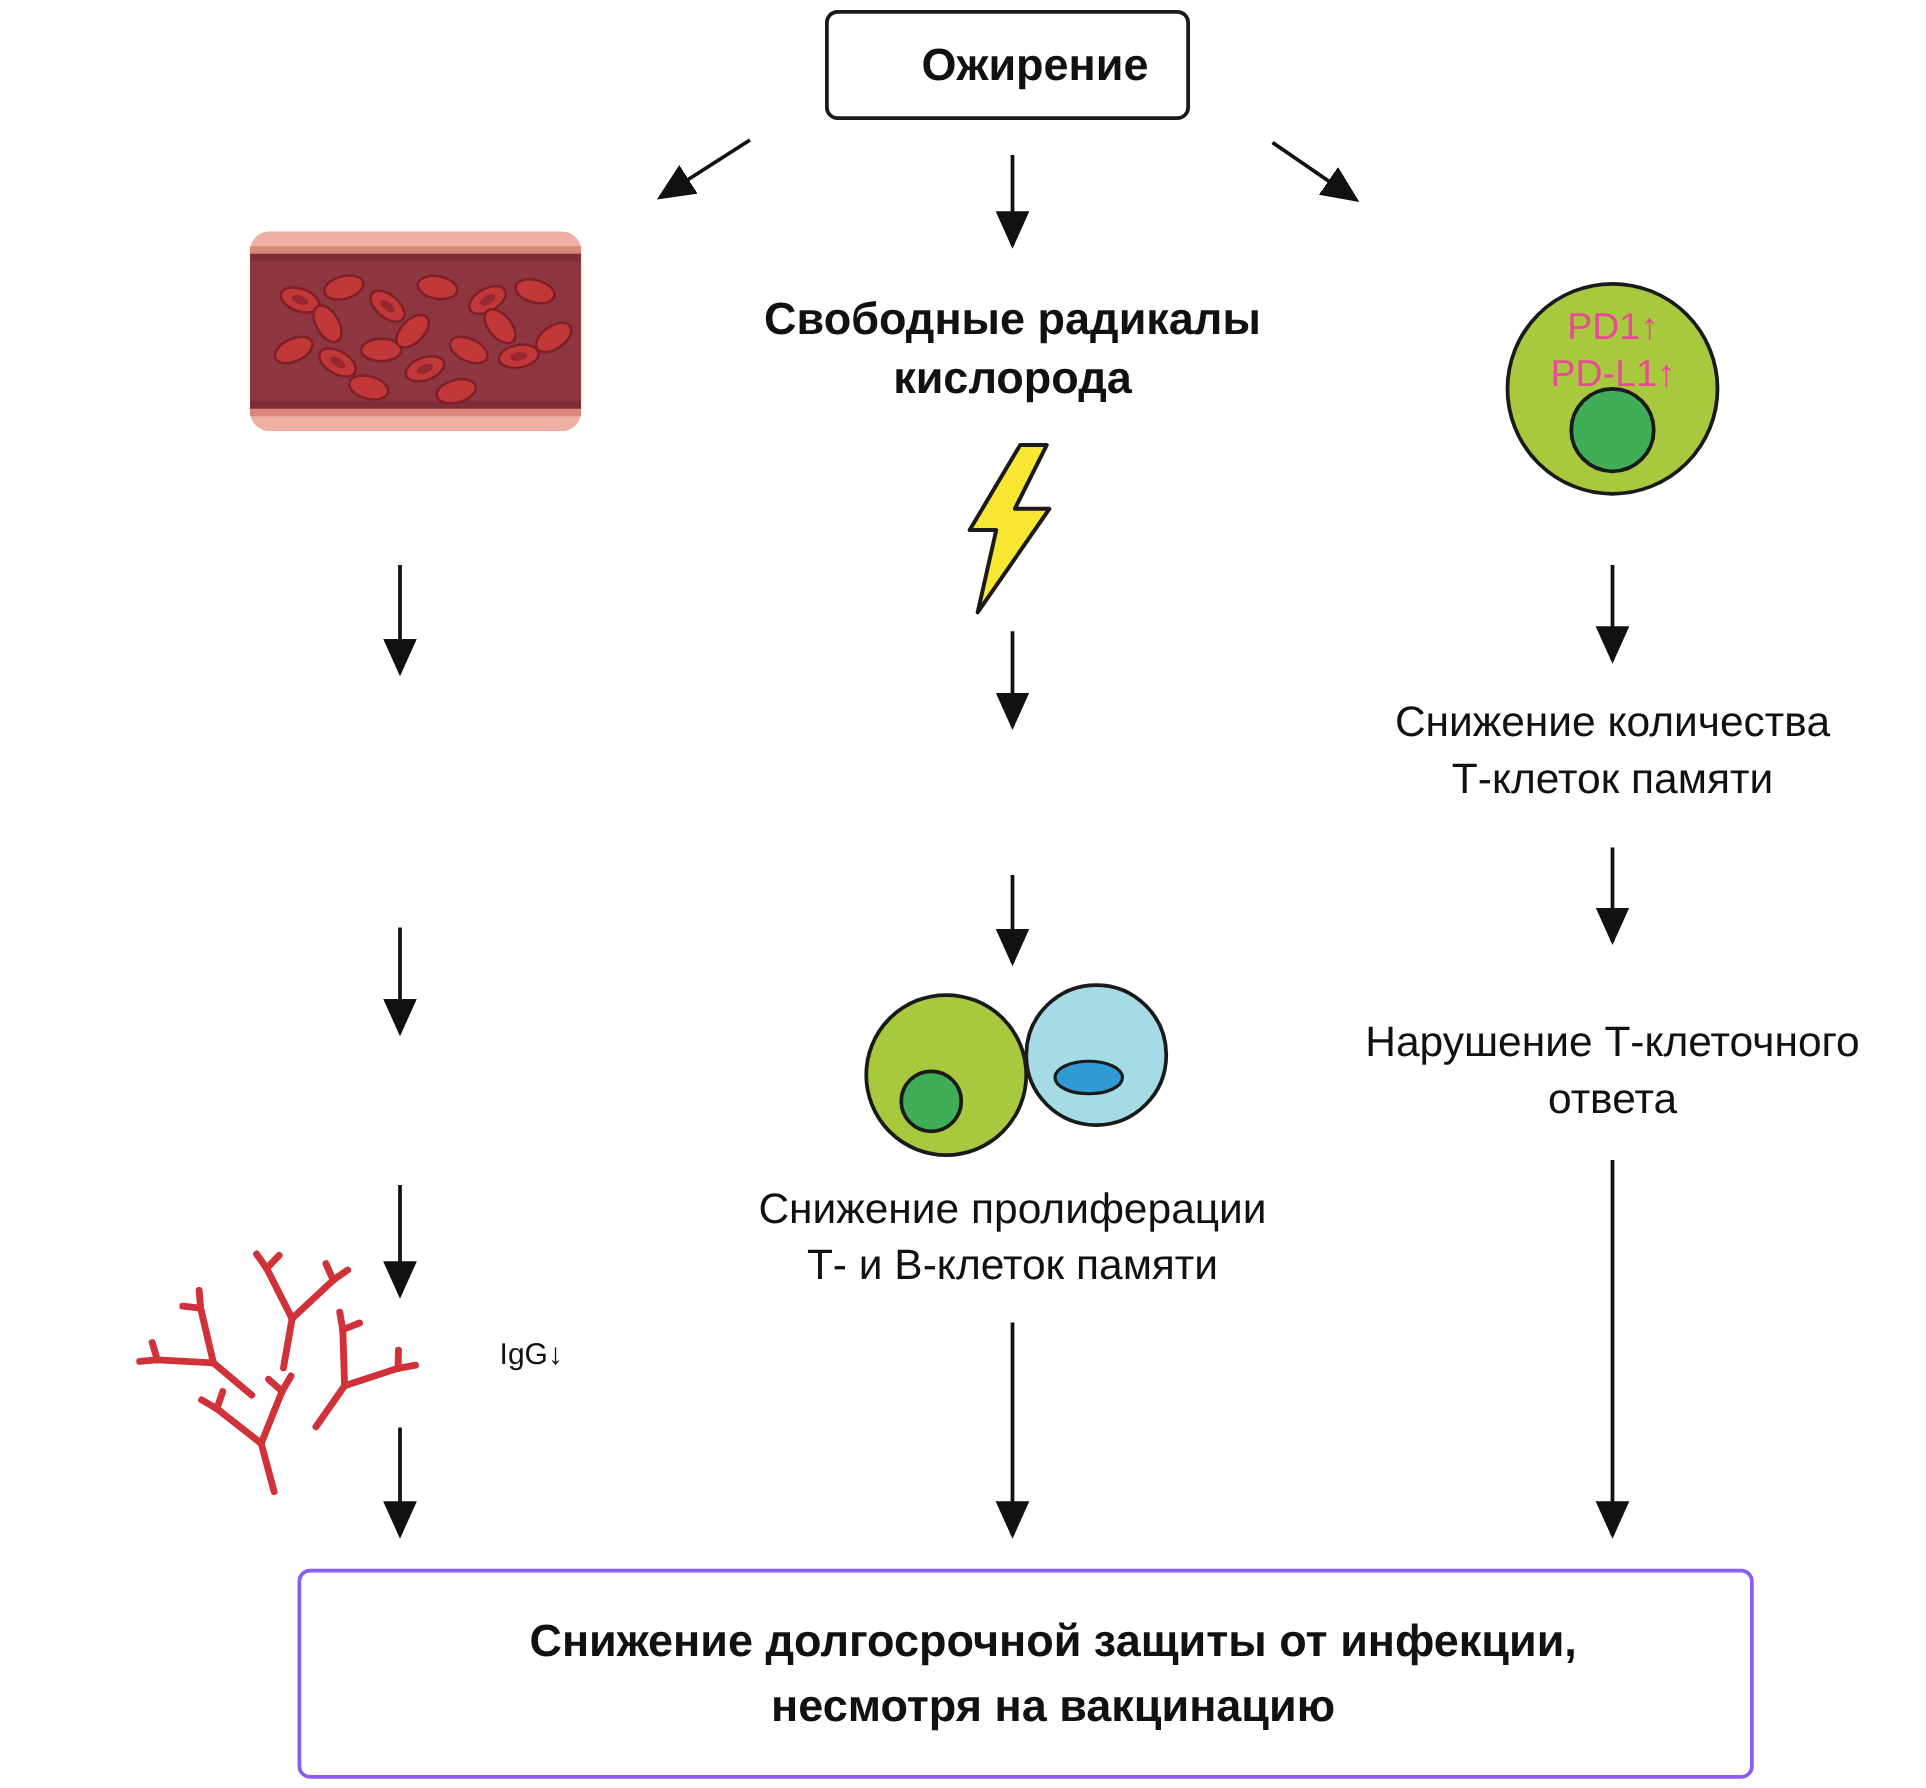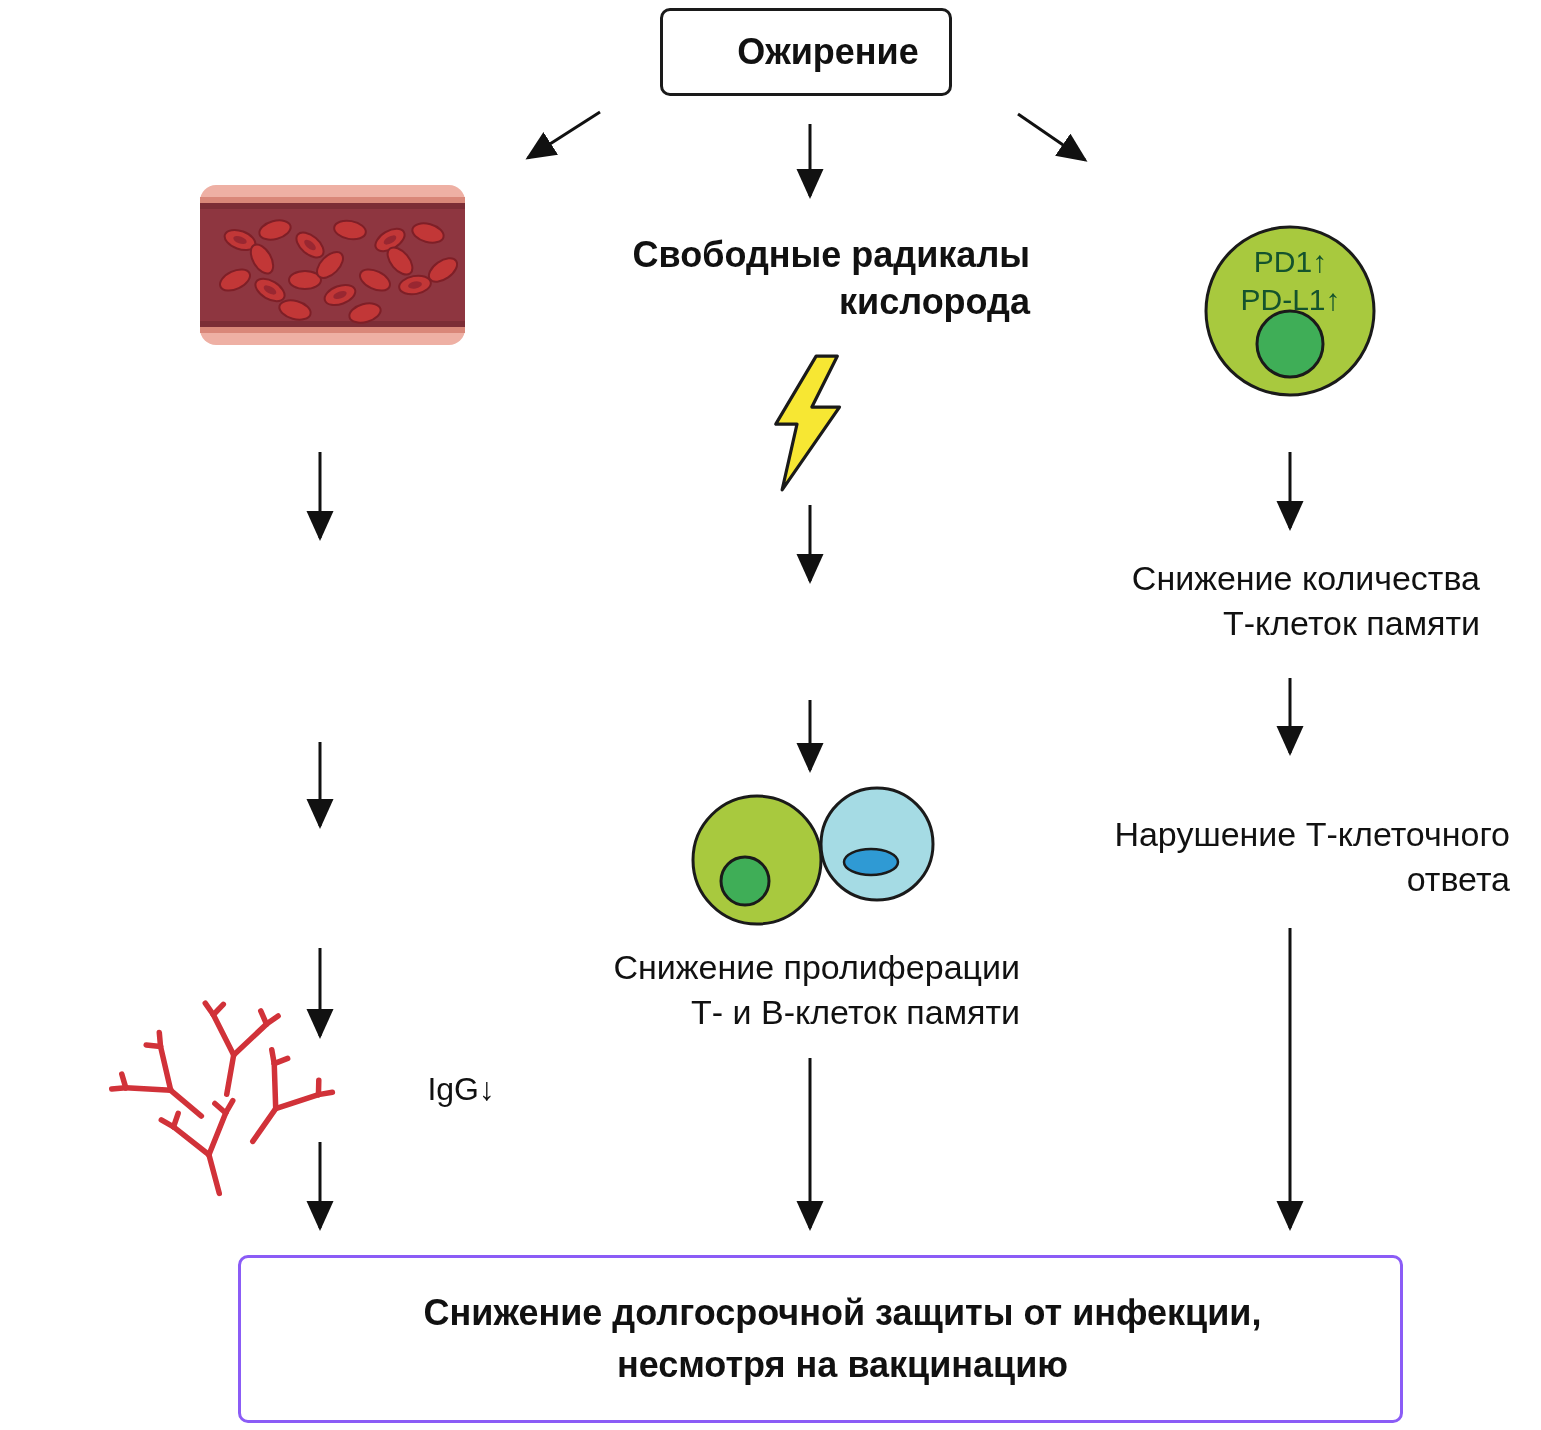--- a/index.html
+++ b/index.html
@@ -2,24 +2,24 @@
 <html><head>
 <meta charset="utf-8">
 <style>
   html,body{margin:0;padding:0;background:#ffffff;}
   body{font-family:"Liberation Sans", sans-serif;color:#111;}
   .canvas{position:relative;width:1541px;height:1430px;background:#fff;overflow:hidden;}
   .box{position:absolute;display:flex;align-items:center;justify-content:center;text-align:center;box-sizing:border-box;background:#fff;padding-left:44px;}
   .top-box{left:660px;top:8px;width:292px;height:88px;border:3px solid #1a1a1a;border-radius:10px;font-size:36px;font-weight:bold;}
   .bottom-box{left:238px;top:1255px;width:1165px;height:168px;border:3px solid #8b5cf6;border-radius:10px;font-weight:bold;}
   .bottom-box .inner{width:900px;font-size:36px;line-height:1.45;text-align:center;}
-  .caption{position:absolute;text-align:right;font-size:34px;line-height:1.32;color:#111;}
+  .caption{position:absolute;text-align:center;font-size:34px;line-height:1.32;color:#111;}
   .heading{font-weight:bold;font-size:36px;line-height:1.3;}
   .icon-wrap{position:absolute;}
-  .cell-text{position:absolute;left:0;width:100%;text-align:center;font-size:30px;line-height:1.3;color:#14532d;}
+  .cell-text{position:absolute;left:0;width:100%;text-align:center;font-size:30px;line-height:1.3;color:#ec4899;}
   .arrows{position:absolute;left:0;top:0;pointer-events:none;}
   svg{display:block;}
 </style>
 </head>
 <body>
 
 <div class="canvas">
 
   <svg class="arrows" width="1541" height="1430">
     <defs>
@@ -129,21 +129,21 @@
           <path d="M45,60 L18,24"></path>
           <path d="M45,60 L72,24"></path>
         <path d="M18,24 L8,14"></path>
           <path d="M18,24 L26,12"></path>
         <path d="M72,24 L82,14"></path>
           <path d="M72,24 L64,12"></path>
       </g>
     </svg>
   </div>
 
-  <div class="caption" style="left:355px;top:1068px;width:140px;font-size:32px;">IgG↓</div>
+  <div class="caption" style="left:355px;top:1068px;width:140px;font-size:24px;">IgG↓</div>
 
   <div class="caption heading" style="left:590px;top:232px;width:440px;">Свободные радикалы кислорода</div>
 
   <div class="icon-wrap" style="left:763px;top:352px;width:85px;height:142px;">
     <svg width="85" height="142" viewBox="0 0 80 130">
       <polygon points="50,2 12,66 32,66 18,128 72,50 46,50 70,2" fill="#f7e733" stroke="#1a1a1a" stroke-width="3" stroke-linejoin="round"></polygon>
     </svg>
   </div>
 
 

